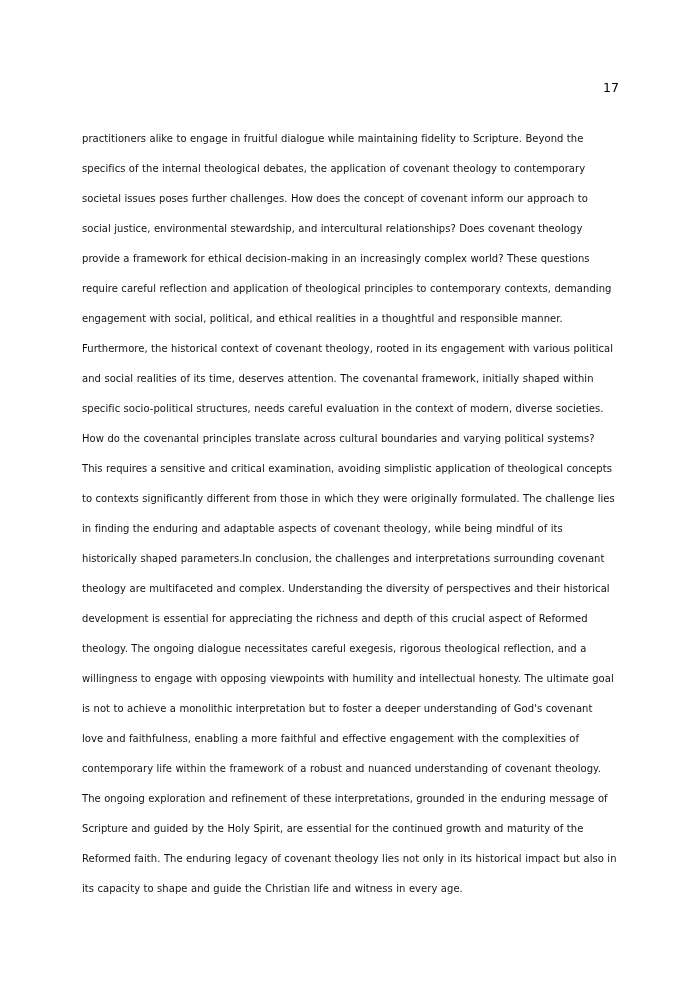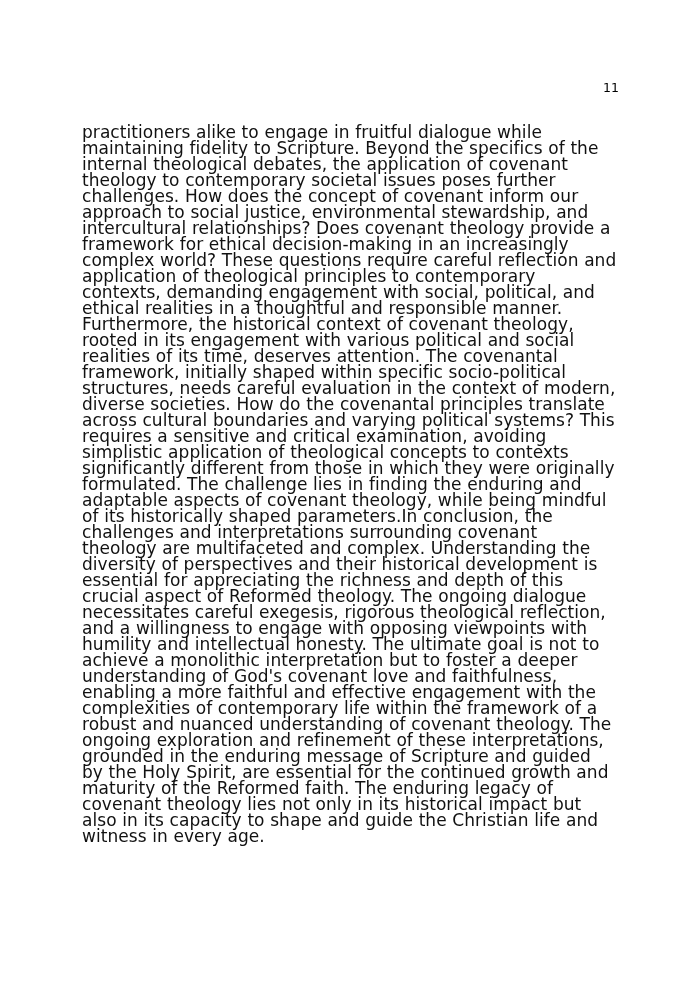--- a/index.html
+++ b/index.html
@@ -30,28 +30,28 @@
     font-size: 12.5px;
     line-height: 1.2;
     text-align: right;
     color: #000000;
   }
   .body-text {
     position: absolute;
     top: 124px;
     left: 82px;
     width: 535px;
-    font-size: 17px;
-    line-height: 16px;
+    font-size: 10px;
+    line-height: 30px;
     text-align: left;
     color: #111111;
     letter-spacing: 0.05px;
     white-space: pre-wrap;
     word-spacing: 0.2px;
   }
 </style>
 </head>
 <body>
 
 <div class="page">
-  <div class="page-number">11</div>
+  <div class="page-number">17</div>
   <div class="body-text">practitioners alike to engage in fruitful dialogue while maintaining fidelity to Scripture. Beyond the specifics of the internal theological debates, the application of covenant theology to contemporary societal issues poses further challenges. How does the concept of covenant inform our approach to social justice, environmental stewardship, and intercultural relationships? Does covenant theology provide a framework for ethical decision-making in an increasingly complex world? These questions require careful reflection and application of theological principles to contemporary contexts, demanding engagement with social, political, and ethical realities in a thoughtful and responsible manner. Furthermore, the historical context of covenant theology, rooted in its engagement with various political and social realities of its time, deserves attention. The covenantal framework, initially shaped within specific socio-political structures, needs careful evaluation in the context of modern, diverse societies. How do the covenantal principles translate across cultural boundaries and varying political systems? This requires a sensitive and critical examination, avoiding simplistic application of theological concepts to contexts significantly different from those in which they were originally formulated. The challenge lies in finding the enduring and adaptable aspects of covenant theology, while being mindful of its historically shaped parameters.In conclusion, the challenges and interpretations surrounding covenant theology are multifaceted and complex. Understanding the diversity of perspectives and their historical development is essential for appreciating the richness and depth of this crucial aspect of Reformed theology. The ongoing dialogue necessitates careful exegesis, rigorous theological reflection, and a willingness to engage with opposing viewpoints with humility and intellectual honesty. The ultimate goal is not to achieve a monolithic interpretation but to foster a deeper understanding of God's covenant love and faithfulness, enabling a more faithful and effective engagement with the complexities of contemporary life within the framework of a robust and nuanced understanding of covenant theology. The ongoing exploration and refinement of these interpretations, grounded in the enduring message of Scripture and guided by the Holy Spirit, are essential for the continued growth and maturity of the Reformed faith. The enduring legacy of covenant theology lies not only in its historical impact but also in its capacity to shape and guide the Christian life and witness in every age.</div>
 </div>
 
 </body></html>

